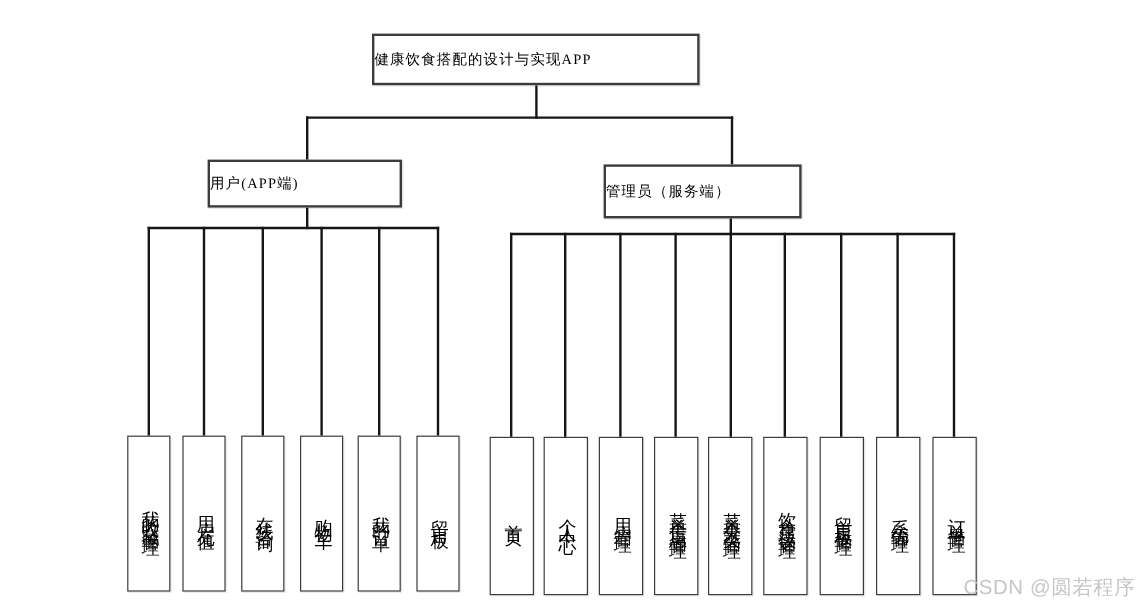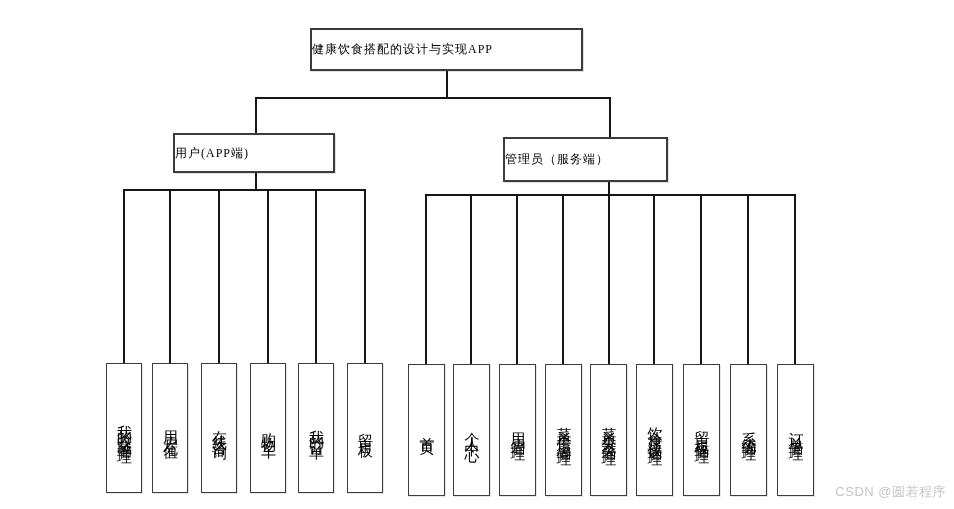--- a/index.html
+++ b/index.html
@@ -36,21 +36,21 @@
     font-size:15px;
     line-height:1;
     letter-spacing:5px;
     color:#000;
     font-family:"Liberation Serif","DejaVu Serif",serif;
   }
   #watermark{
     position:absolute;
     right:8px;bottom:8px;
     font-family:"Liberation Sans","DejaVu Sans",sans-serif;
-    font-size:13px;
+    font-size:17px;
     color:#c6c6c6;
     letter-spacing:0.5px;
   }
 </style>
 </head>
 <body>
 
 <div id="canvas">
 
   <svg id="lines" viewBox="0 0 954 509" xmlns="http://www.w3.org/2000/svg">

